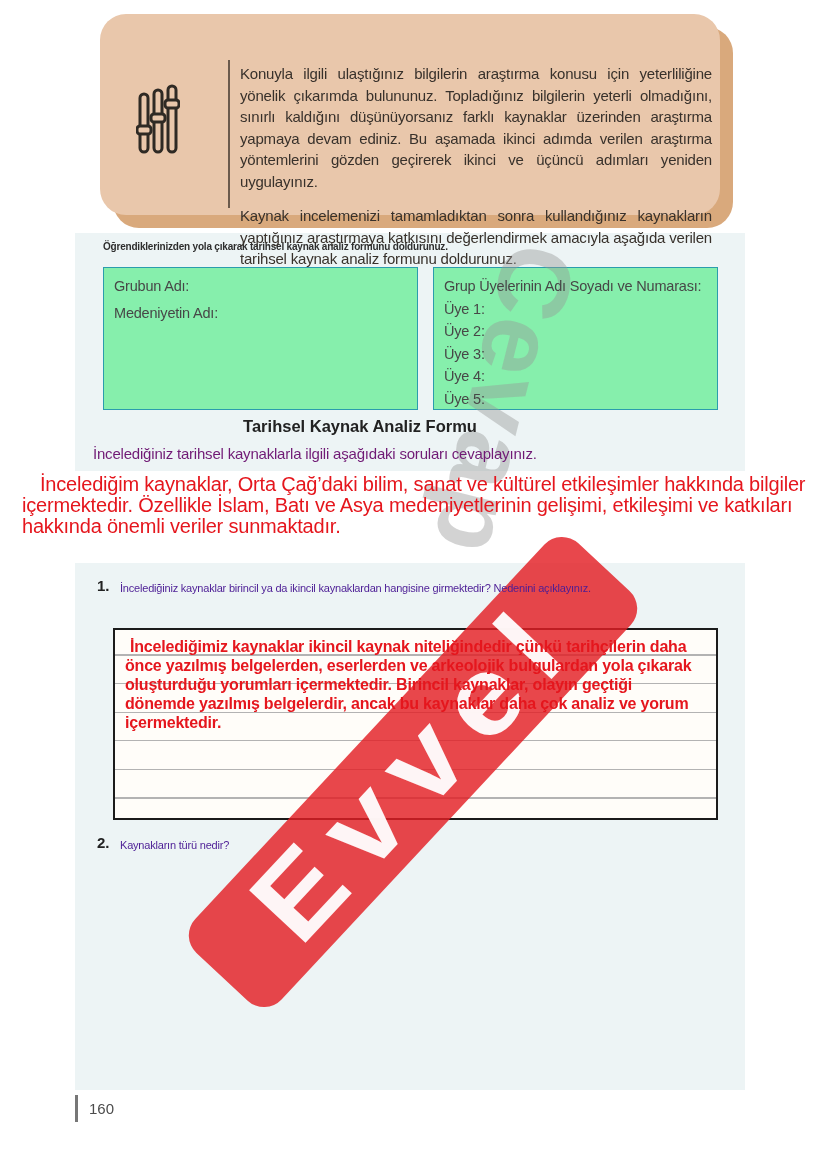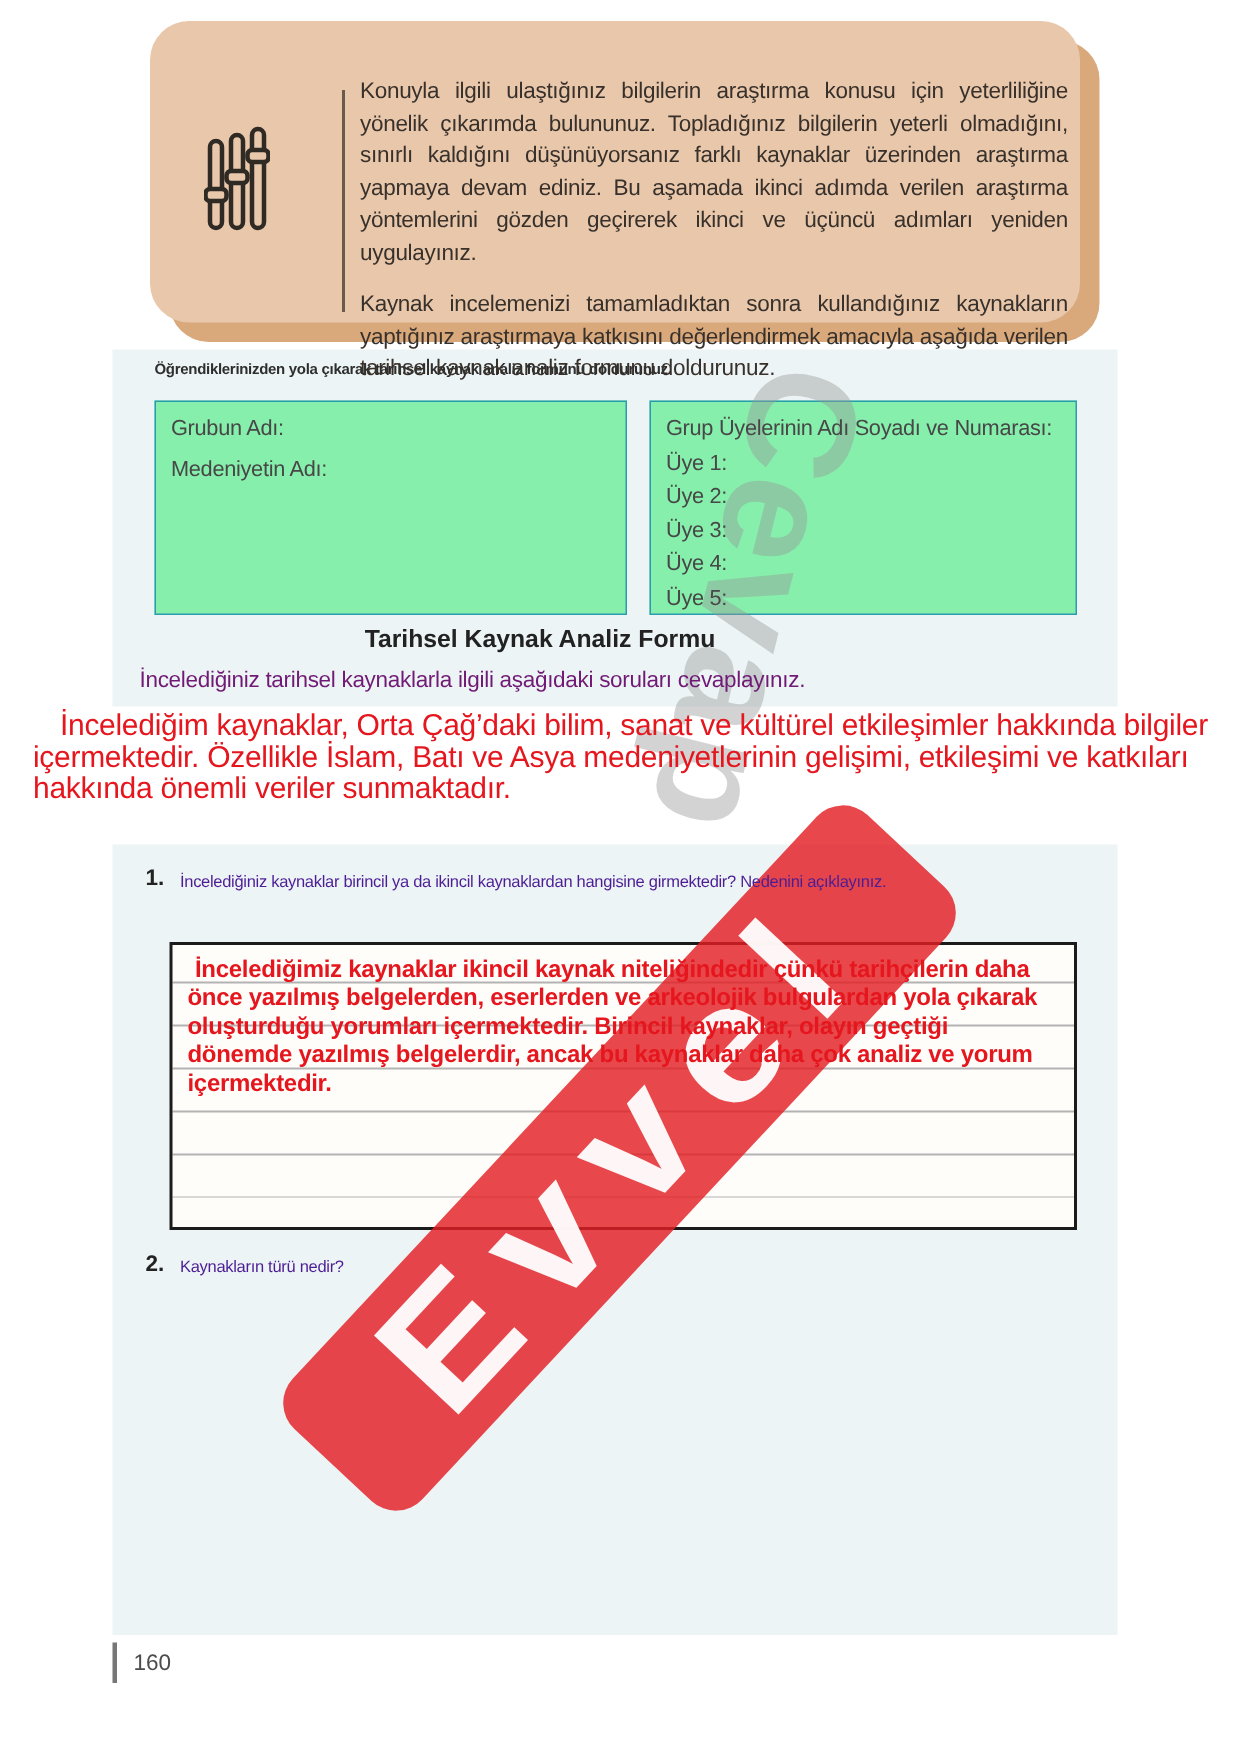--- a/index.html
+++ b/index.html
@@ -30,21 +30,21 @@
     position:absolute;left:100px;top:14px;width:620px;height:201px;z-index:1;
     background:var(--peach);border-radius:26px;
     box-shadow:13px 13px 0 0 var(--peach-shadow);
   }
   .intro-divider{position:absolute;left:128px;top:46px;width:2px;height:148px;background:#6b5a4c;}
   .intro-icon{position:absolute;left:36px;top:70px;}
   .intro-text{
     position:absolute;left:140px;top:36px;width:472px;
     font-size:15px;line-height:21.5px;text-align:justify;color:#38312b;letter-spacing:-.2px;
   }
-  .intro-text p{margin:0 0 13px 0;}
+  .intro-text p{margin:13px 0 13px 0;}
   
   .section-a{position:absolute;left:75px;top:233px;width:670px;height:238px;background:var(--section-bg);}
   .section-b{position:absolute;left:75px;top:563px;width:670px;height:527px;background:var(--section-bg);}
   .form-heading{
     position:absolute;left:28px;top:8px;width:620px;
     font-weight:bold;font-size:10px;color:#2e2e2e;letter-spacing:-.2px;
   }
   .group-box{
     position:absolute;top:34px;height:143px;background:#86efac;
     border:1.5px solid var(--teal-border);box-sizing:border-box;padding:9px 10px;

